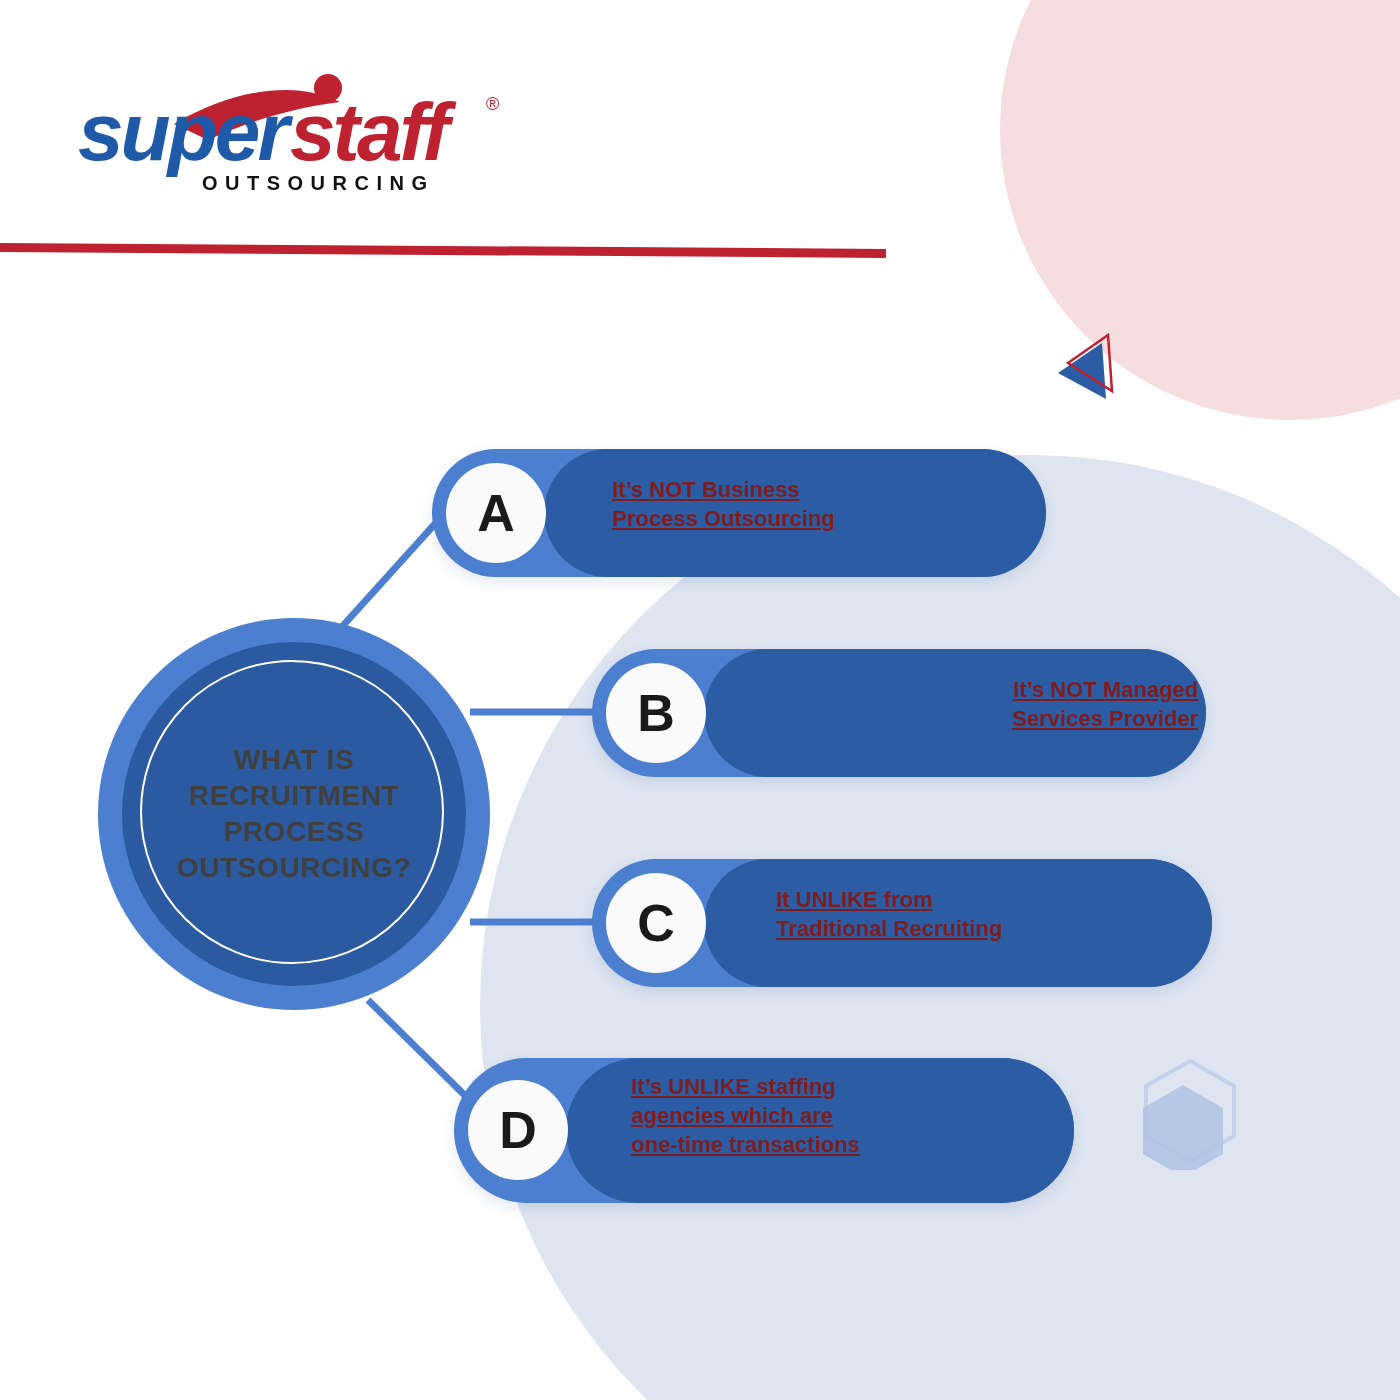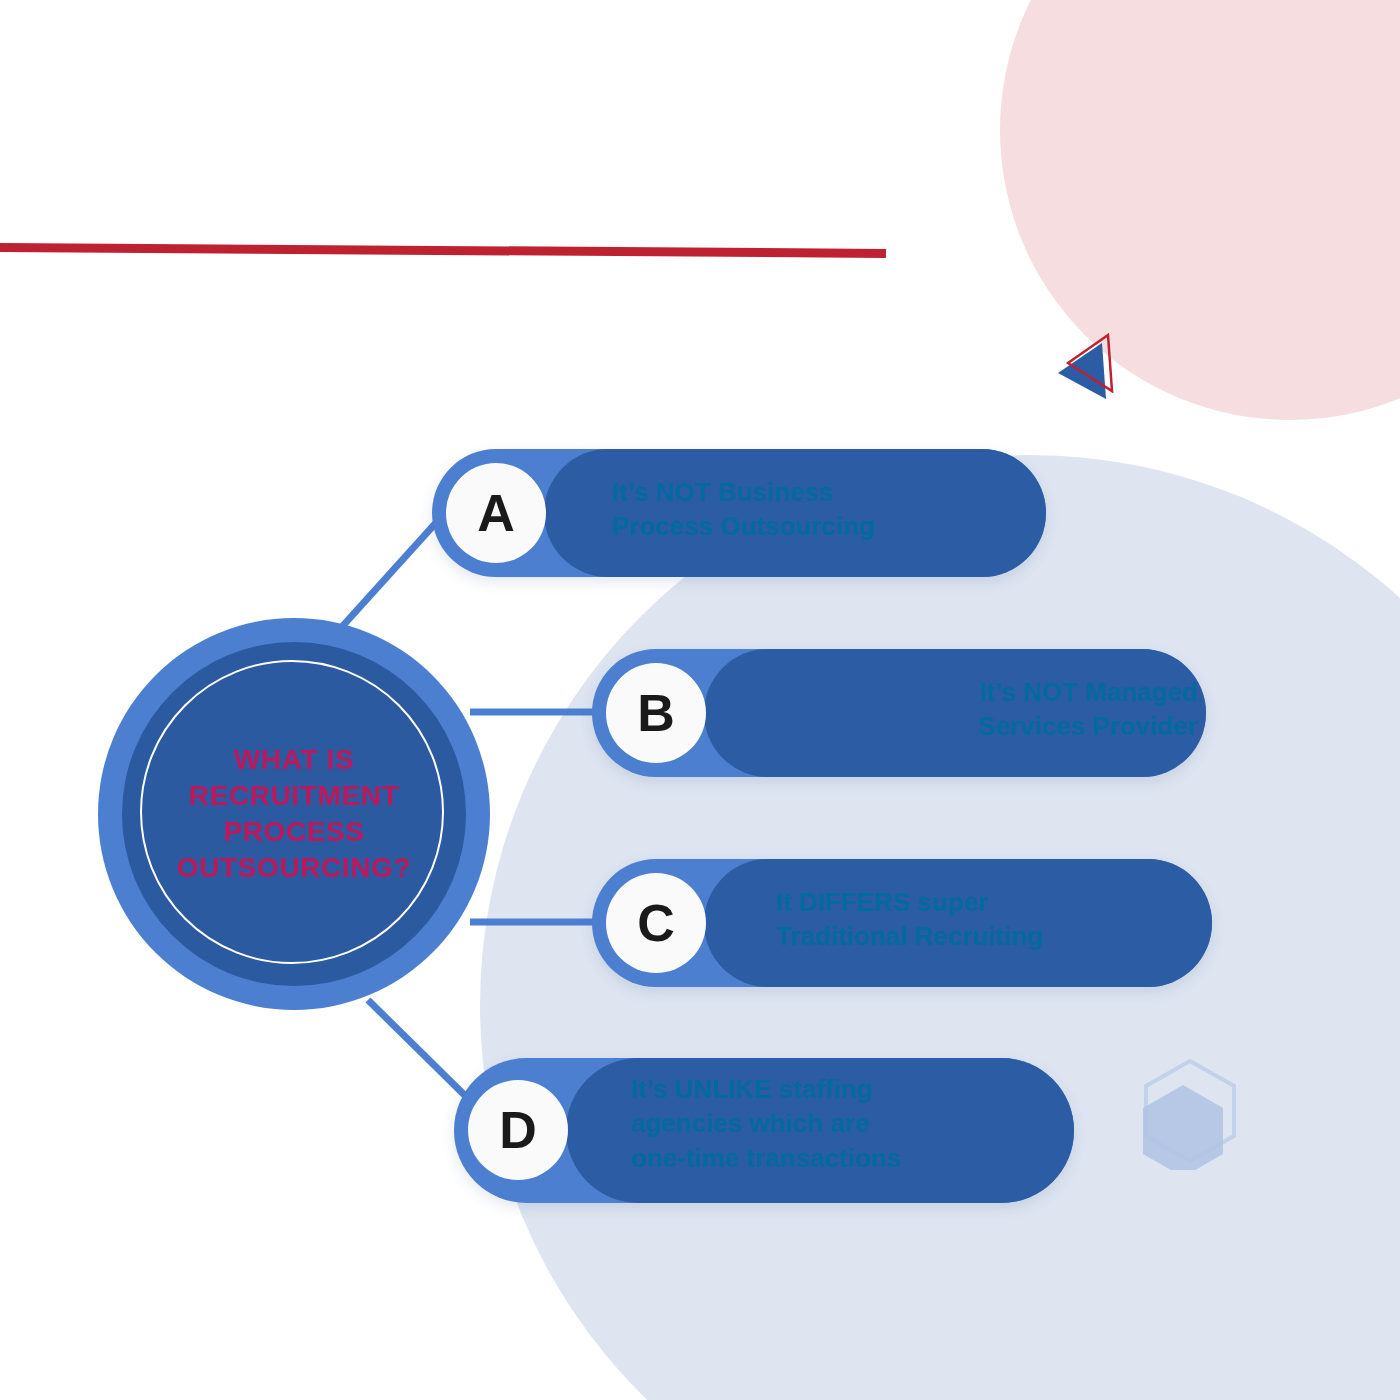--- a/index.html
+++ b/index.html
@@ -123,21 +123,21 @@
   .hub-text {
     position: absolute;
     left: 0;
     top: 0;
     width: 392px;
     height: 392px;
     display: flex;
     align-items: center;
     justify-content: center;
     text-align: center;
-    color: #be185d;
+    color: #404040;
     font-size: 28px;
     font-weight: bold;
     letter-spacing: 0.6px;
     line-height: 1.28;
     padding: 0 48px;
     box-sizing: border-box;
   }
 
   
   .item {
@@ -163,36 +163,52 @@
     background: #FAFAFA;
     display: flex;
     align-items: center;
     justify-content: center;
     color: #1A1A1A;
     font-weight: bold;
     z-index: 4;
   }
   .pill-text {
     position: absolute;
-    color: #0369a1;
-    font-size: 26px;
+    color: #7f1d1d;
+    font-size: 22px;
     font-weight: bold;
     line-height: 1.32;
     z-index: 3;
     white-space: pre-line;
+    text-decoration: underline;
   }
 </style>
 </head>
 <body>
 
 <div id="canvas">
 
   <div class="pink-circle"></div>
   <div class="blue-blob"></div>
 
+  <div class="logo">
+    <svg width="440" height="140" viewBox="0 0 440 140" xmlns="http://www.w3.org/2000/svg">
+
+      <circle cx="250" cy="26" r="14" fill="#BE2230"></circle>
+      <path d="M96 62 C 150 30, 215 16, 262 40 C 228 44, 176 56, 130 78 Z" fill="#BE2230"></path>
+
+      <text x="0" y="98" font-family="'Liberation Sans', sans-serif" font-size="82" font-weight="bold" font-style="italic" fill="#1F5AA8" letter-spacing="-3">super</text>
+
+      <text x="212" y="98" font-family="'Liberation Sans', sans-serif" font-size="82" font-weight="bold" font-style="italic" fill="#BE2230" letter-spacing="-3">staff</text>
+
+      <text x="408" y="48" font-family="'Liberation Sans', sans-serif" font-size="18" fill="#BE2230">®</text>
+
+      <text x="124" y="128" font-family="'Liberation Sans', sans-serif" font-size="20" font-weight="bold" fill="#111111" letter-spacing="7.5">OUTSOURCING</text>
+    </svg>
+  </div>
 
   <div class="red-rule"></div>
 
   <div class="tri-deco">
     <svg width="80" height="80" viewBox="0 0 80 80" xmlns="http://www.w3.org/2000/svg">
       <polygon points="8,48 52,18 56,74" fill="#2C5CA3"></polygon>
       <polygon points="18,38 58,10 62,66" fill="none" stroke="#BE2230" stroke-width="2.5"></polygon>
     </svg>
   </div>
 
@@ -236,21 +252,21 @@
     <div class="pill-text" style="left:196px; top:26px; width:410px;text-align:right;">It’s NOT Managed
 Services Provider</div>
   </div>
 
   <div class="item" style="left:592px; top:859px;">
     <div class="pill" style="width:620px; height:128px;"></div>
     <div class="pill-dark" style="left:112px; top:0px; width:508px; height:128px;"></div>
     <div class="badge" style="left:14px; top:14px; width:100px; height:100px; font-size:52px;">
       <span>C</span>
     </div>
-    <div class="pill-text" style="left:184px; top:26px; width:420px;">It DIFFERS super
+    <div class="pill-text" style="left:184px; top:26px; width:420px;">It UNLIKE from
 Traditional Recruiting</div>
   </div>
 
   <div class="item" style="left:454px; top:1058px;">
     <div class="pill" style="width:620px; height:145px;"></div>
     <div class="pill-dark" style="left:112px; top:0px; width:508px; height:145px;"></div>
     <div class="badge" style="left:14px; top:22px; width:100px; height:100px; font-size:52px;">
       <span>D</span>
     </div>
     <div class="pill-text" style="left:177px; top:14px; width:430px;">It’s UNLIKE staffing

